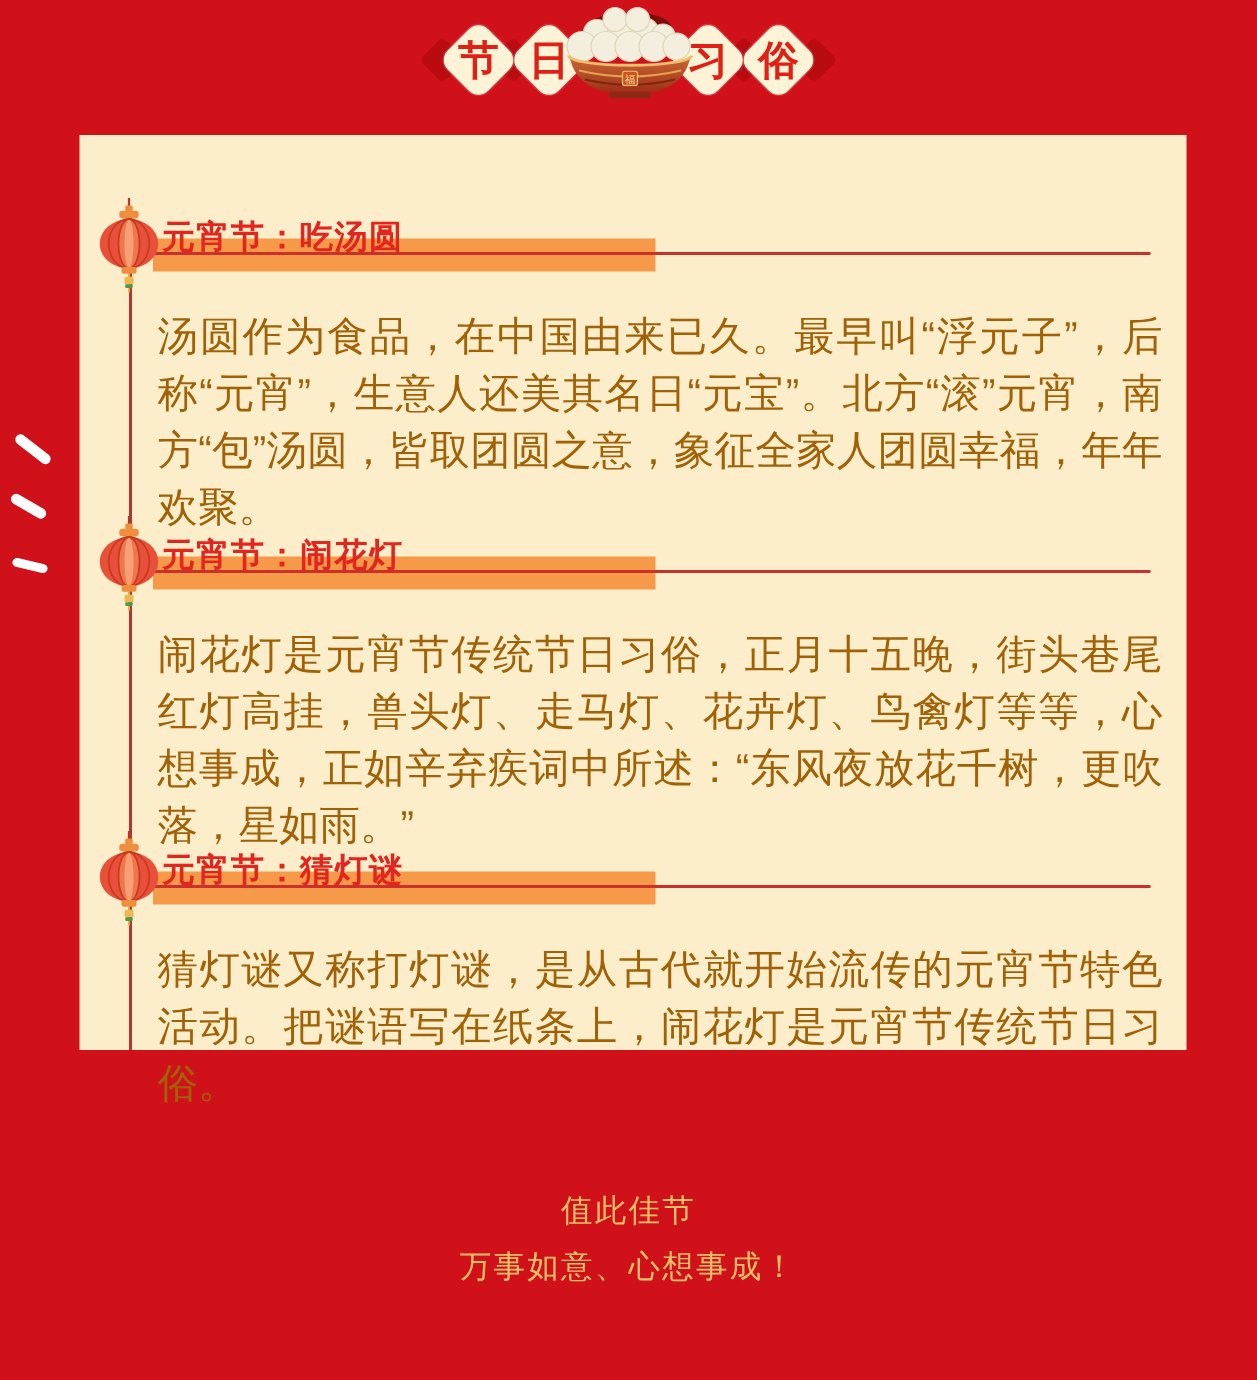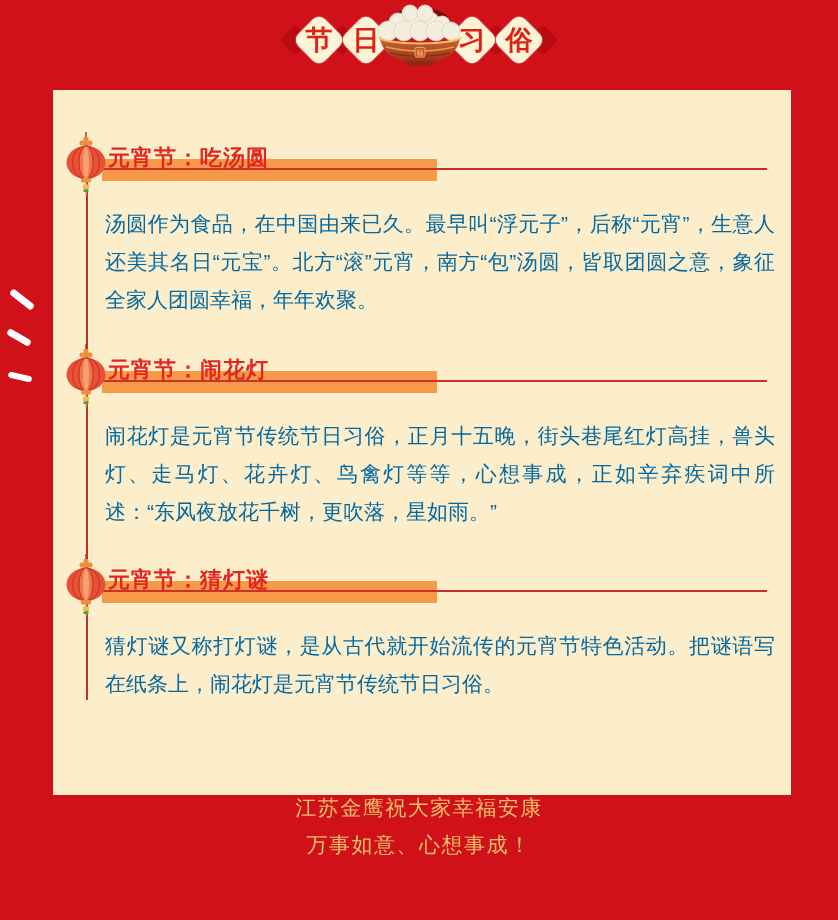--- a/index.html
+++ b/index.html
@@ -12,30 +12,30 @@
         display:flex;align-items:center;justify-content:center;
         box-shadow:0 0 0 1px rgba(255,255,255,.15);}
   .tile span{transform:rotate(-45deg);font-size:27px;font-weight:bold;color:#e02014;line-height:1;}
   .dark-diamond{position:absolute;top:29px;width:22px;height:22px;background:#ba0b10;
         transform:rotate(45deg);border-radius:4px;z-index:1;}
 
   
   .dash{position:absolute;background:#ffffff;border-radius:4px;z-index:1;}
 
   
-  #card{position:absolute;left:53px;top:90px;width:738px;height:705px;background:#fdeecb;z-index:1;}
+  #card{position:absolute;left:53px;top:90px;width:738px;height:610px;background:#fdeecb;z-index:1;}
   #vline{position:absolute;left:33px;top:55px;width:2px;height:555px;background:#b5372a;}
 
   .section{position:absolute;left:0;width:738px;}
   .sec-title{position:absolute;left:55px;top:0;font-size:22px;font-weight:bold;
              color:#e3261d;line-height:24px;letter-spacing:1px;z-index:3;white-space:nowrap;}
   .sec-bar{position:absolute;left:49px;top:13px;width:335px;height:22px;background:#f69a4a;z-index:1;}
   .sec-line{position:absolute;left:49px;top:22px;width:665px;height:2px;background:#c9312a;z-index:2;}
-  .sec-body{position:absolute;left:52px;top:59px;width:670px;font-size:21px;line-height:38px;
-            color:#0369a1;text-align:justify;z-index:2;}
+  .sec-body{position:absolute;left:52px;top:59px;width:670px;font-size:27px;line-height:38px;
+            color:#a16207;text-align:justify;z-index:2;}
   .lantern{position:absolute;left:10px;top:-14px;z-index:4;}
 
   
   #footer{position:absolute;left:0;top:789px;width:838px;text-align:center;
           color:#f0c068;font-size:21px;line-height:37px;letter-spacing:1.5px;z-index:2;}
 
   .bowl{position:absolute;left:374px;top:4px;z-index:3;}
 </style>
 </head>
 <body>
@@ -154,17 +154,17 @@
         <rect x="20.5" y="57.5" width="5" height="2.5" rx="0.8" fill="#4e9a4c"></rect>
       </svg>
       <div class="sec-bar"></div>
       <div class="sec-line"></div>
       <div class="sec-title">元宵节：猜灯谜</div>
       <div class="sec-body">猜灯谜又称打灯谜，是从古代就开始流传的元宵节特色活动。把谜语写在纸条上，闹花灯是元宵节传统节日习俗。</div>
     </div>
   </div>
 
   <div id="footer">
-    <div>江苏金鹰祝大家幸福安康</div>
+    <div>值此佳节</div>
     <div>万事如意、心想事成！</div>
   </div>
 
 </div>
 
 </body></html>

